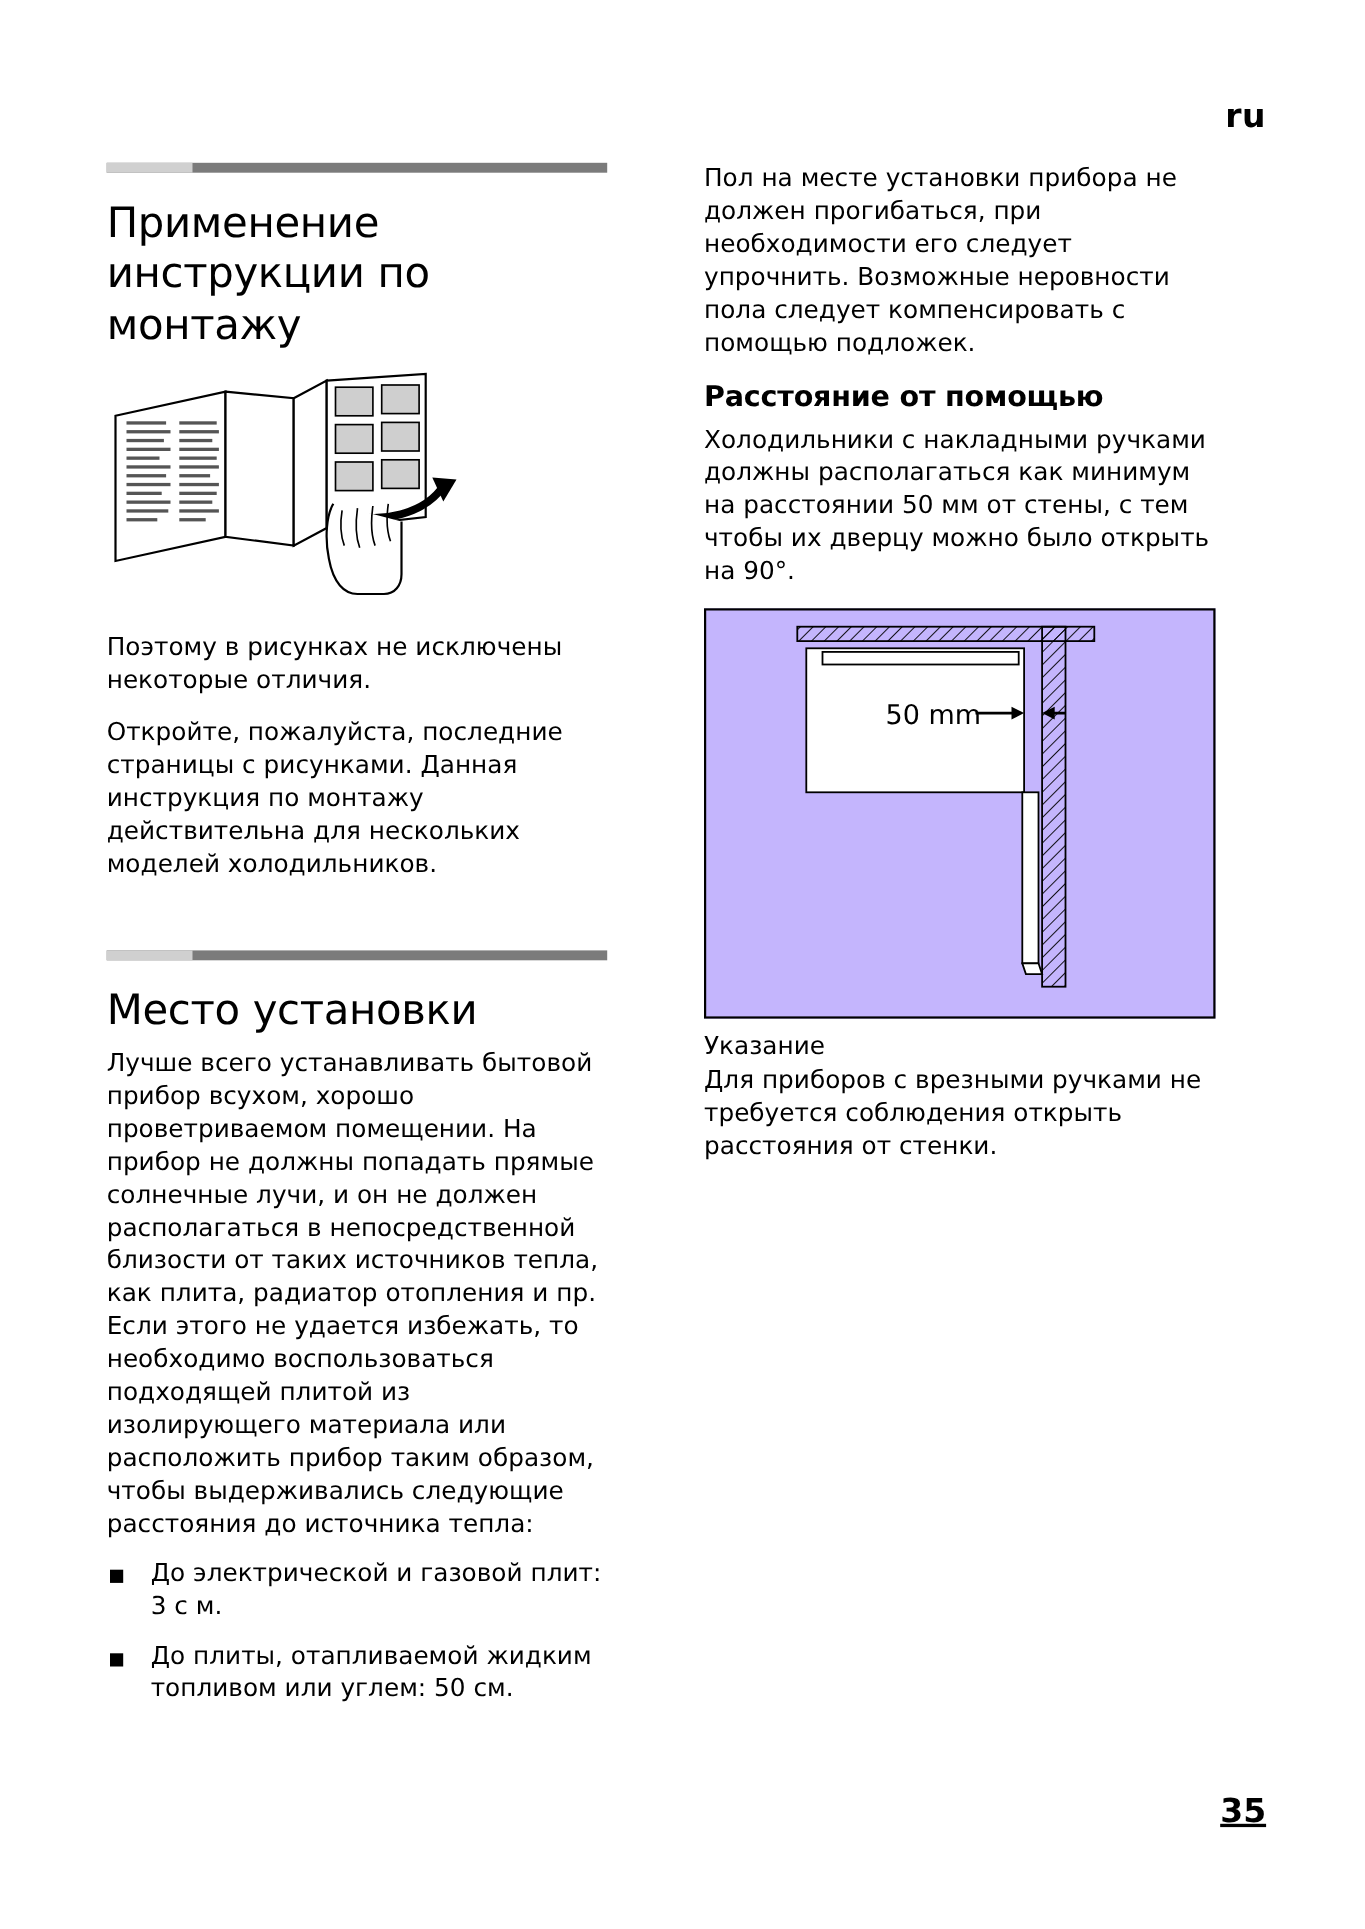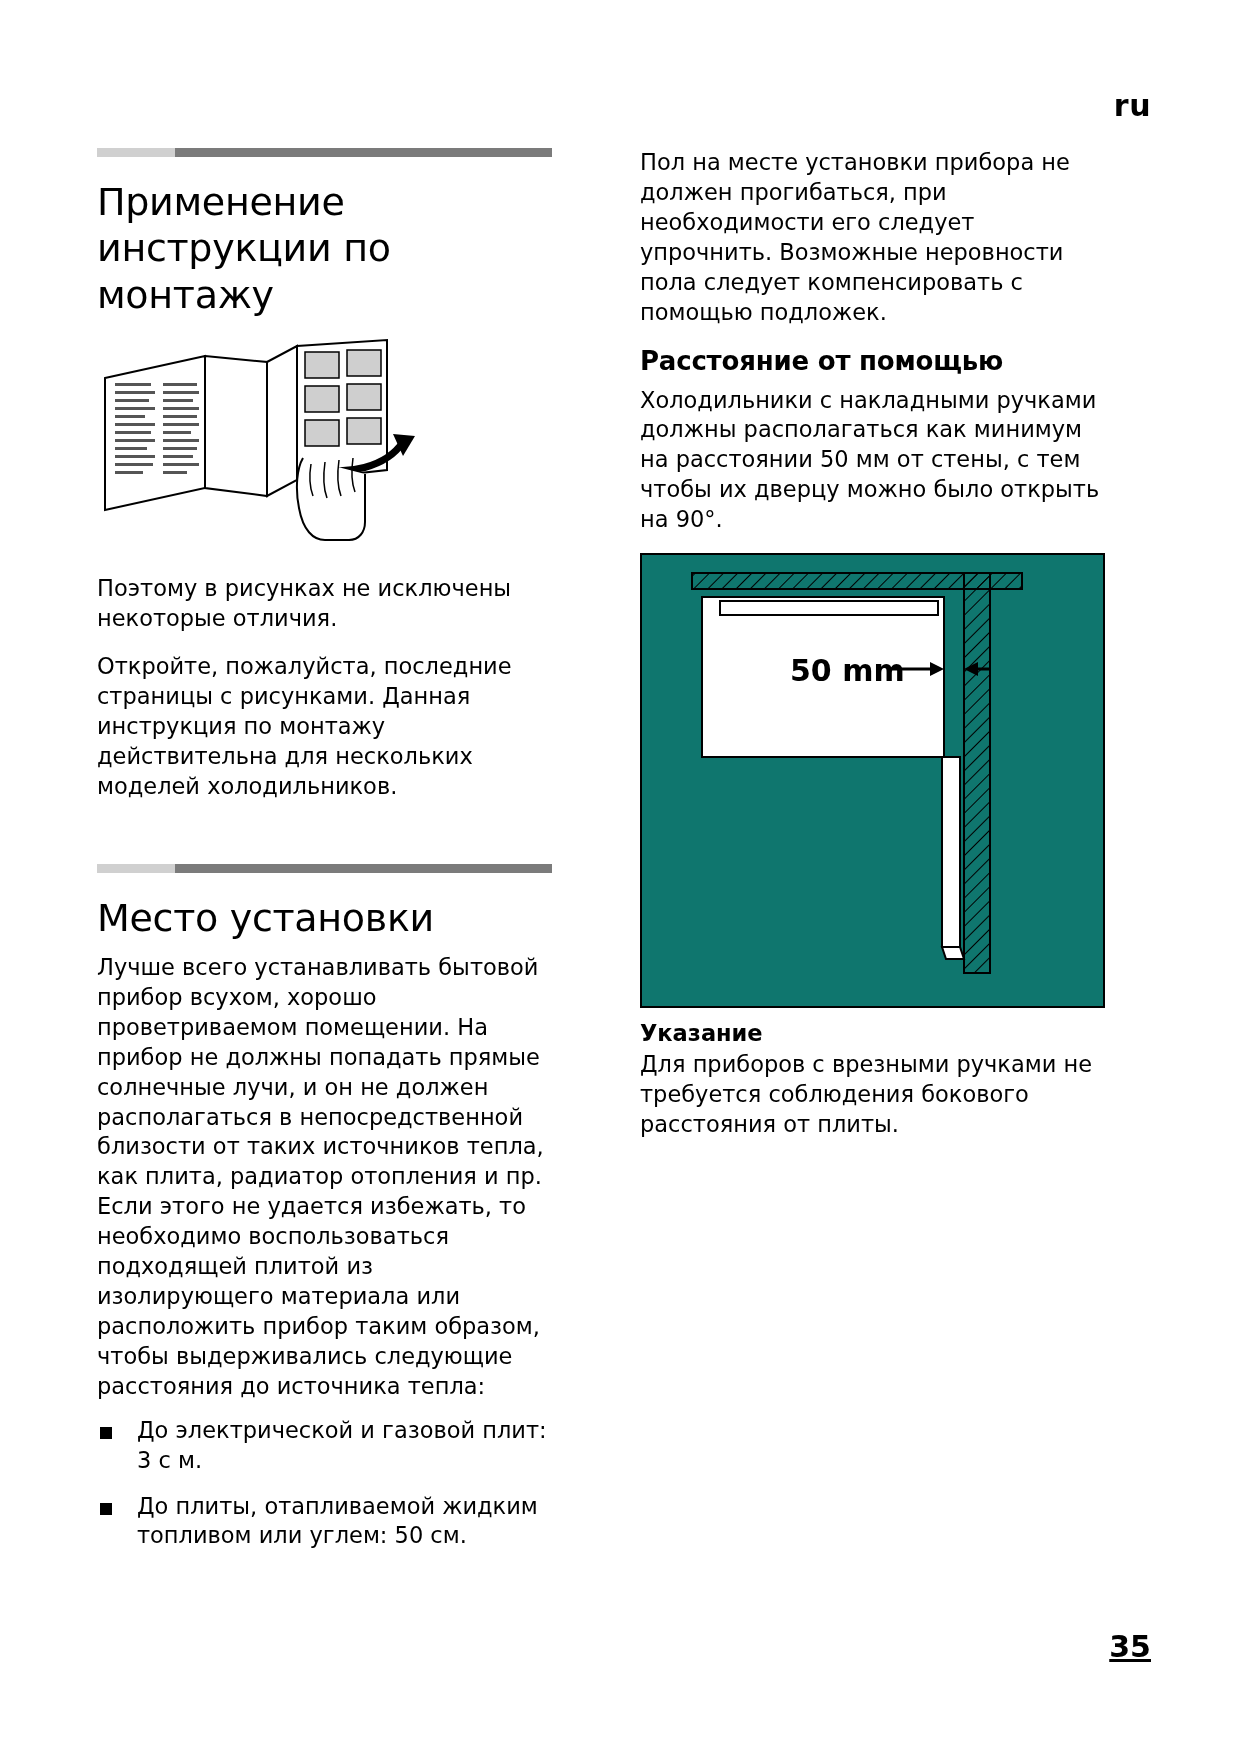--- a/index.html
+++ b/index.html
@@ -99,38 +99,37 @@
     content: "";
     position: absolute;
     left: 3px;
     top: 11px;
     width: 12px;
     height: 12px;
     background: #000;
   }
   .note-title {
     font-size: 22.5px;
-    font-weight: bold;
+    font-weight: normal;
     margin: 0 0 4px 0;
   }
   
   .booklet {
     margin: 20px 0 26px 0;
     width: 370px;
     height: 210px;
   }
   
   .figure-box {
     border: 2px solid #000;
     width: 100%;
-    height: 455px;
+    height: 373px;
     box-sizing: border-box;
     margin: 14px 0 12px 0;
-    background: #0f766e;
-    font-weight: bold;
+    background: #c4b5fd;
   }
   .h2-top { margin-top: 8px; }
   .section-gap { height: 44px; }
 </style>
 </head>
 <body>
 
 <div class="page">
 
   <div class="lang-tag">ru</div>
@@ -244,19 +243,19 @@
         <line x1="248" y1="114" x2="296" y2="114" stroke="#000" stroke-width="3"></line>
         <polygon points="302,114 288,107 288,121" fill="#000"></polygon>
         <line x1="348" y1="114" x2="330" y2="114" stroke="#000" stroke-width="3"></line>
         <polygon points="322,114 336,107 336,121" fill="#000"></polygon>
 
         <text x="148" y="126" font-family="DejaVu Sans, sans-serif" font-size="30" fill="#000">50 mm</text>
       </svg>
     </div>
 
     <div class="note-title">Указание</div>
-    <p>Для приборов с врезными ручками не требуется соблюдения бокового расстояния от   плиты.</p>
+    <p>Для приборов с врезными ручками не требуется соблюдения открыть расстояния от   стенки.</p>
 
   </div>
 
   <div class="page-number">35</div>
 
 </div>
 
 </body></html>

